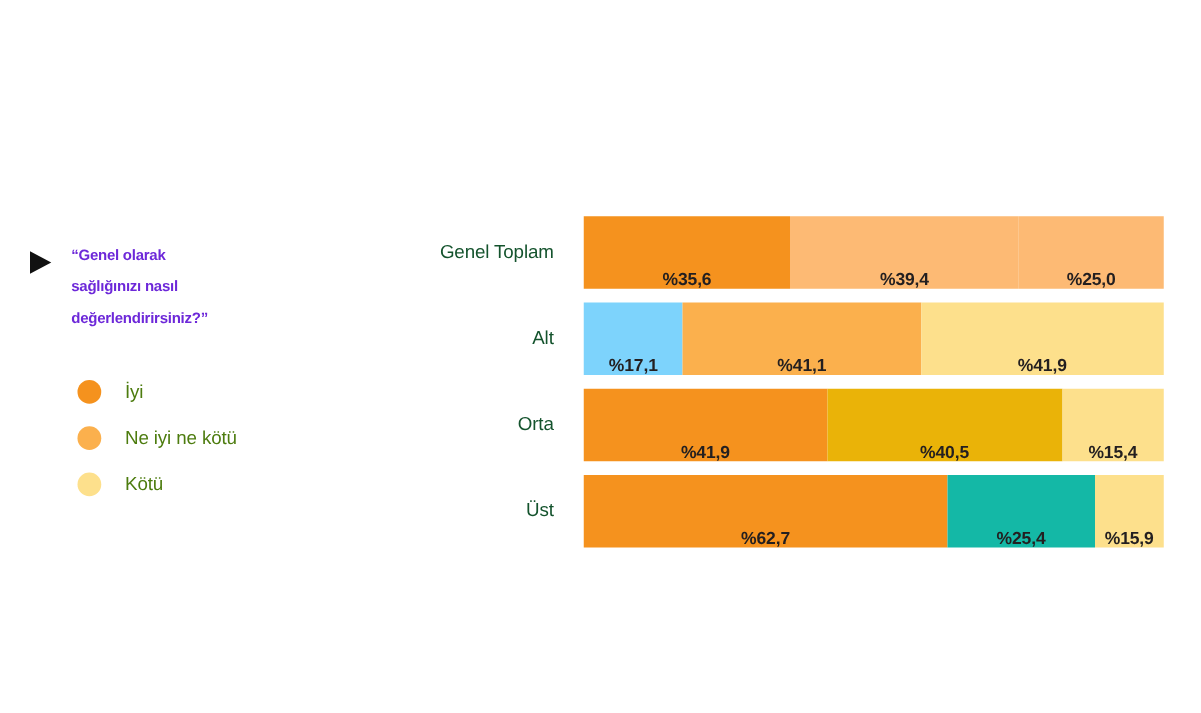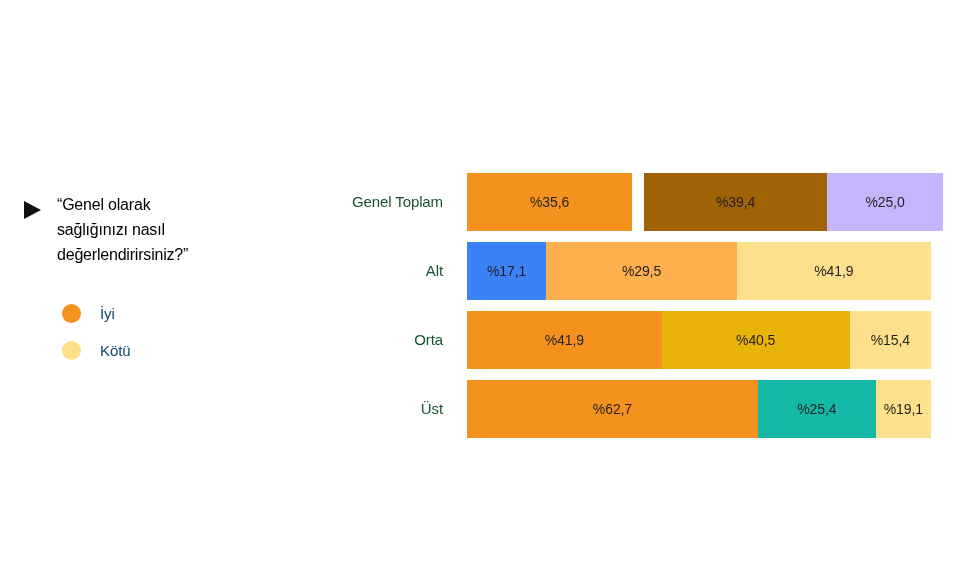--- a/index.html
+++ b/index.html
@@ -36,46 +36,47 @@
     width: 0;
     height: 0;
     border-top: 9px solid transparent;
     border-bottom: 9px solid transparent;
     border-left: 17px solid #111111;
     margin-top: 9px;
     margin-right: 16px;
     flex: 0 0 auto;
   }
   .question-text {
-    font-size: 16px;
+    font-size: 12px;
     line-height: 25px;
     letter-spacing: -0.2px;
-    color: #000000;
+    color: #6d28d9;
     white-space: pre-line;
+    font-weight: bold;
   }
   .legend-items {
     margin-top: 28px;
     margin-left: 38px;
   }
   .legend-item {
     display: flex;
     align-items: center;
     height: 37px;
   }
   .legend-dot {
     width: 19px;
     height: 19px;
     border-radius: 50%;
     flex: 0 0 auto;
     margin-right: 19px;
   }
   .legend-label {
     font-size: 15px;
     letter-spacing: -0.1px;
-    color: #0c4a6e;
+    color: #4d7c0f;
   }
 
   
   .chart {
     position: absolute;
     left: 0;
     top: 173px;
   }
   .chart-row {
     position: relative;
@@ -98,28 +99,29 @@
     position: absolute;
     left: 467px;
     top: 0;
     width: 464px;
     height: 58px;
     display: flex;
   }
   .bar-seg {
     height: 100%;
     display: flex;
-    align-items: center;
+    align-items: flex-end;
     justify-content: center;
     font-size: 14px;
     letter-spacing: -0.1px;
     color: #231f20;
     overflow: hidden;
     white-space: nowrap;
     box-sizing: border-box;
+    font-weight: bold;
   }
 </style>
 </head>
 <body>
 
 <div class="canvas">
 
   <div class="legend-panel">
     <div class="question-row">
       <div class="bullet-triangle"></div>
@@ -127,51 +129,55 @@
 sağlığınızı nasıl
 değerlendirirsiniz?”</div>
     </div>
 
     <div class="legend-items">
       <div class="legend-item">
         <span class="legend-dot" style="background: rgb(245, 146, 30);"></span>
         <span class="legend-label">İyi</span>
       </div>
       <div class="legend-item">
+        <span class="legend-dot" style="background: rgb(251, 176, 77);"></span>
+        <span class="legend-label">Ne iyi ne kötü</span>
+      </div>
+      <div class="legend-item">
         <span class="legend-dot" style="background: rgb(253, 224, 140);"></span>
         <span class="legend-label">Kötü</span>
       </div>
     </div>
   </div>
 
   <div class="chart">
 
     <div class="chart-row">
       <div class="row-label">Genel Toplam</div>
       <div class="bar-track">
         <div class="bar-seg" style="background: rgb(245, 146, 30); width: 35.6%; flex: 0 0 auto;">
             <span>%35,6</span>
           </div>
-        <div class="bar-seg" style="background: #a16207; width: 39.4%; flex: 0 0 auto; margin-left: 12px;">
+        <div class="bar-seg" style="background: #fdba74; width: 39.4%; flex: 0 0 auto;">
             <span>%39,4</span>
           </div>
-        <div class="bar-seg" style="background: #c4b5fd; width: 25%; flex: 0 0 auto;">
+        <div class="bar-seg" style="background: #fdba74; width: 25%; flex: 0 0 auto;">
             <span>%25,0</span>
           </div>
       </div>
     </div>
 
     <div class="chart-row">
       <div class="row-label">Alt</div>
       <div class="bar-track">
-        <div class="bar-seg" style="background: #3b82f6; width: 17.0829%; flex: 0 0 auto;">
+        <div class="bar-seg" style="background: #7dd3fc; width: 17.0829%; flex: 0 0 auto;">
             <span>%17,1</span>
           </div>
         <div class="bar-seg" style="background: rgb(251, 176, 77); width: 41.0589%; flex: 0 0 auto;">
-            <span>%29,5</span>
+            <span>%41,1</span>
           </div>
         <div class="bar-seg" style="background: rgb(253, 224, 140); width: 41.8581%; flex: 0 0 auto;">
             <span>%41,9</span>
           </div>
       </div>
     </div>
 
     <div class="chart-row">
       <div class="row-label">Orta</div>
       <div class="bar-track">
@@ -190,19 +196,19 @@
     <div class="chart-row">
       <div class="row-label">Üst</div>
       <div class="bar-track">
         <div class="bar-seg" style="background: rgb(245, 146, 30); width: 62.7%; flex: 0 0 auto;">
             <span>%62,7</span>
           </div>
         <div class="bar-seg" style="background: #14b8a6; width: 25.4%; flex: 0 0 auto;">
             <span>%25,4</span>
           </div>
         <div class="bar-seg" style="background: rgb(253, 224, 140); width: 11.9%; flex: 0 0 auto;">
-            <span>%19,1</span>
+            <span>%15,9</span>
           </div>
       </div>
     </div>
 
   </div>
 </div>
 
 </body></html>

